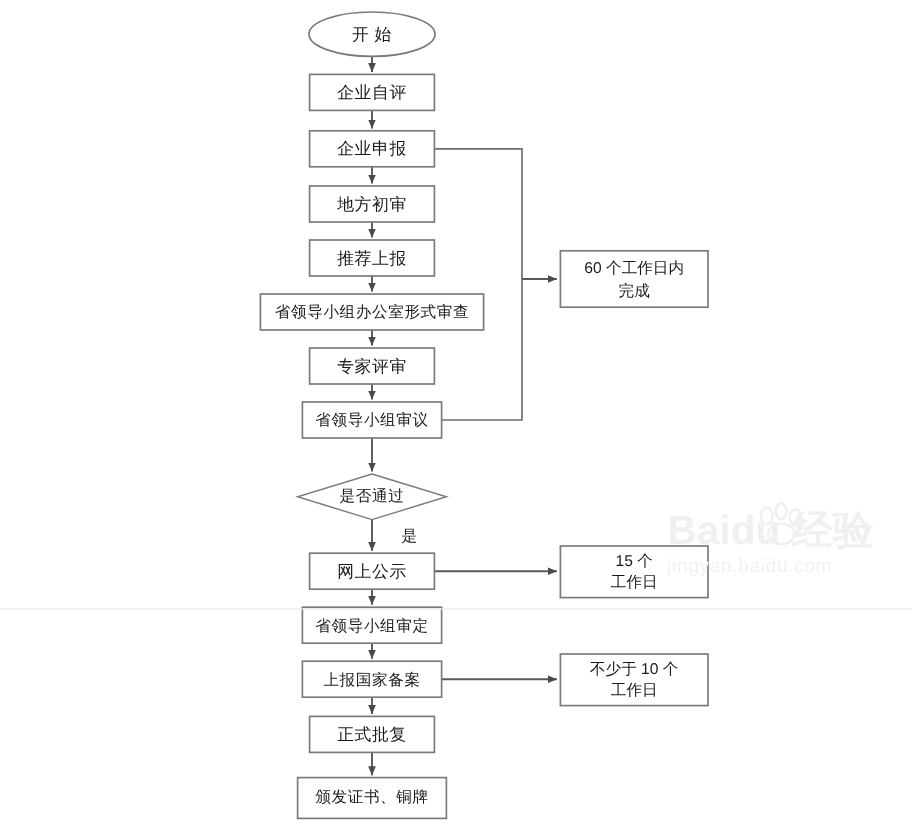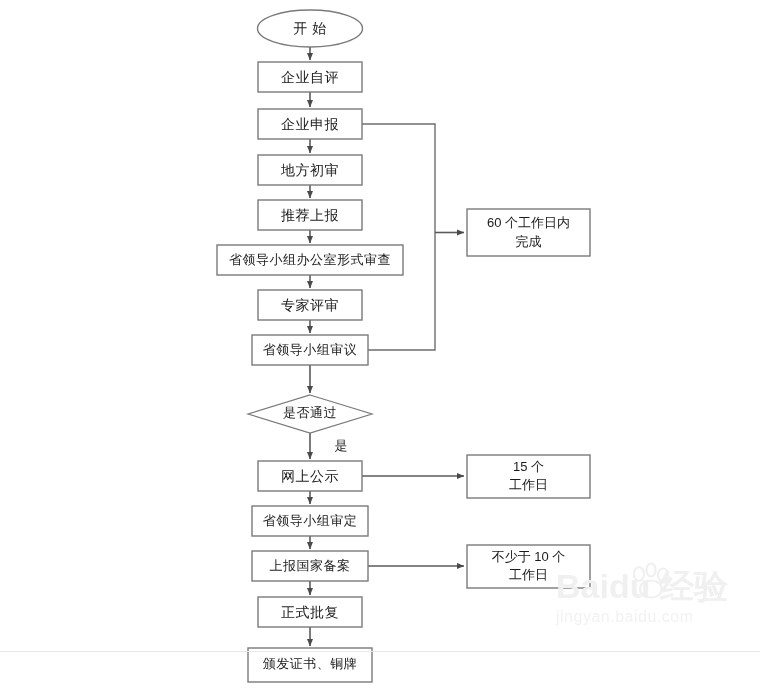--- a/index.html
+++ b/index.html
@@ -13,21 +13,21 @@
     height: 688px;
     position: relative;
     overflow: hidden;
     font-family: "Liberation Sans", "DejaVu Sans", sans-serif;
   }
   #chart-root {
     position: absolute;
     left: 0;
     top: 0;
     width: 760px;
-    height: 652px;
+    height: 508px;
     text-decoration: underline;
   }
   svg.flow {
     position: absolute;
     left: 0;
     top: 0;
     width: 760px;
     height: 688px;
     display: block;
   }

